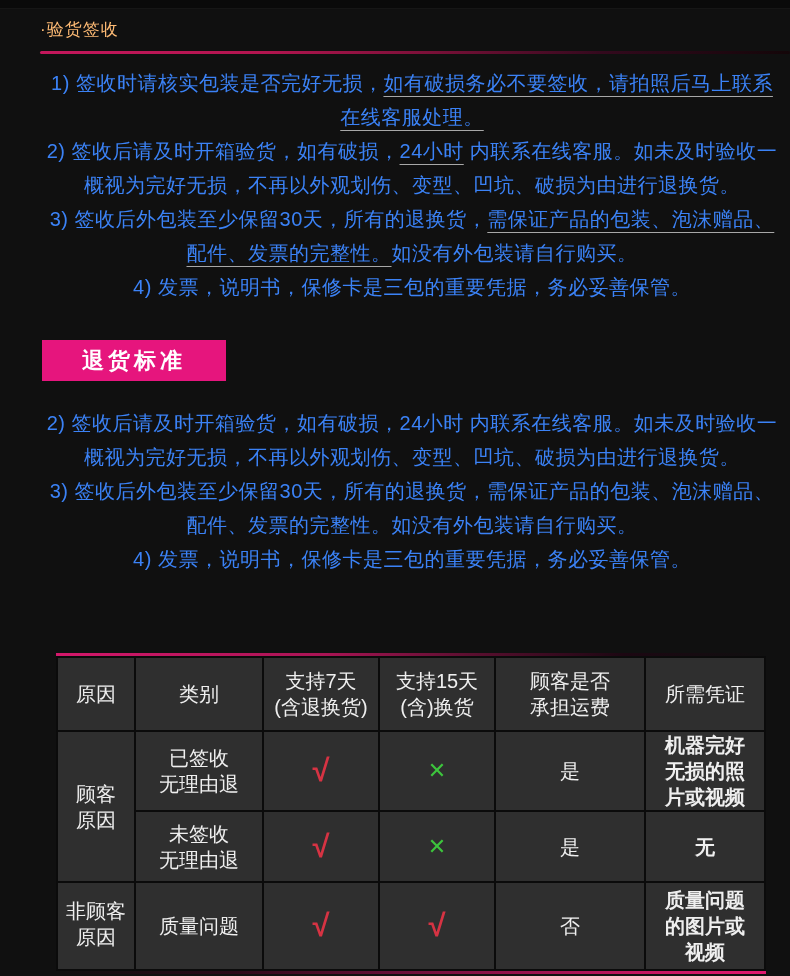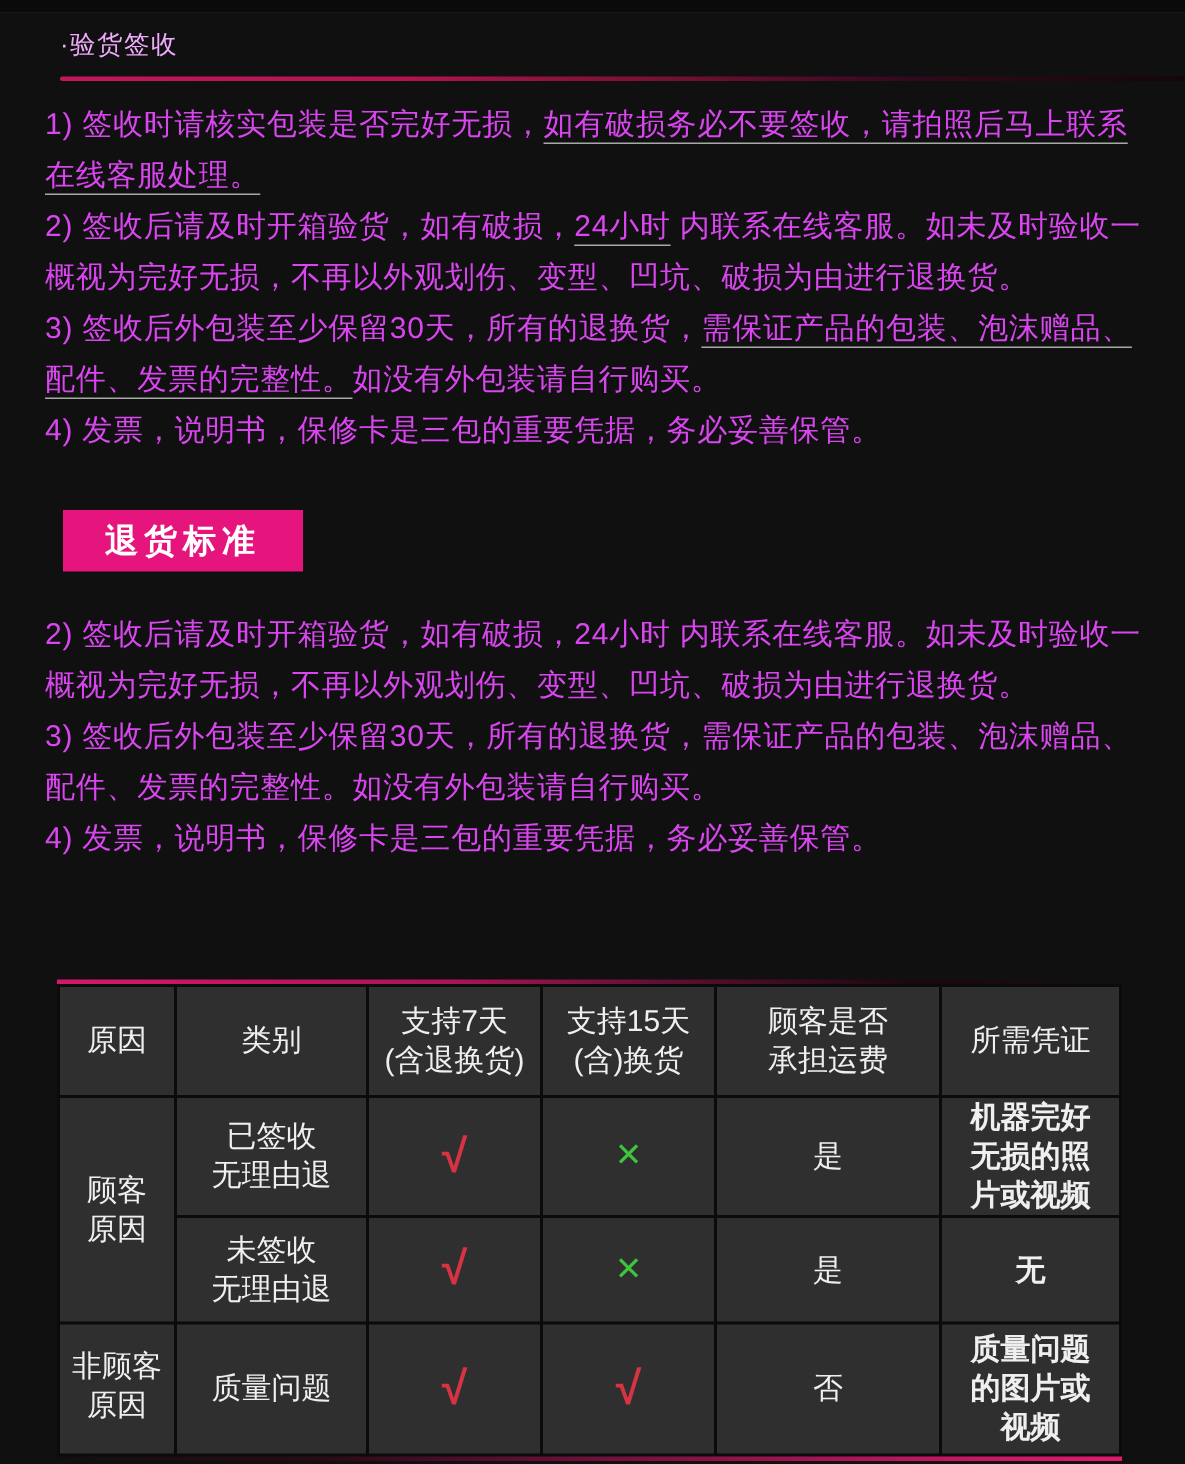--- a/index.html
+++ b/index.html
@@ -3,34 +3,34 @@
 <meta charset="utf-8">
 <style>
   html,body{margin:0;padding:0;}
   body{
     width:790px;height:976px;position:relative;overflow:hidden;
     background:#101010;
     font-family:"Liberation Sans","DejaVu Sans",sans-serif;
     -webkit-font-smoothing:antialiased;
   }
   .top-strip{position:absolute;left:0;top:0;width:790px;height:8px;background:#0a0a0a;border-bottom:1px solid #161616;}
-  .page-title{position:absolute;left:40px;top:18px;font-size:17px;color:#f0abfc;letter-spacing:1px;}
+  .page-title{position:absolute;left:40px;top:18px;font-size:17px;color:#fdba74;letter-spacing:1px;}
   .title-divider{position:absolute;left:40px;top:51px;width:750px;height:3px;border-radius:2px;
     background:linear-gradient(to right,#c4175c 0%,#b2154f 30%,#7a1038 52%,#33091d 75%,#140609 100%);}
-  .rules{position:absolute;left:30px;width:740px;font-size:20px;line-height:34px;color:#d946ef;letter-spacing:0.5px;}
+  .rules{position:absolute;left:42px;width:740px;font-size:20px;line-height:34px;color:#3b82f6;letter-spacing:0.5px;text-align:center;}
   .rules-1{top:66px;}
   .rules-2{top:406px;}
   .para{margin:0;white-space:pre-wrap;}
   .para .ul{text-decoration:underline;text-decoration-thickness:1px;text-underline-offset:6px;text-decoration-color:#a8a8a8;}
   .badge{
     position:absolute;left:42px;top:340px;height:41px;
-    display:inline-flex;align-items:center;padding:0 28px;
+    display:inline-flex;align-items:center;padding:0 40px;
     background:#e6157d;color:#ffffff;font-size:22px;font-weight:bold;letter-spacing:4px;
   }
-  .table-wrap{position:absolute;left:38px;top:653px;width:710px;}
+  .table-wrap{position:absolute;left:56px;top:653px;width:710px;}
   .accent{height:3px;width:100%;}
   .accent-top{background:linear-gradient(to right,#d4186b 0%,#a91454 38%,#5c0f30 58%,#1c0712 80%,rgba(16,6,10,0) 100%);}
   .accent-bottom{background:linear-gradient(to right,rgba(16,6,10,0) 0%,#2a0a18 25%,#7a1140 55%,#c2165f 82%,#e1196f 100%);}
   table.policy{border-collapse:separate;border-spacing:2px;background:#0b0b0b;width:710px;table-layout:fixed;}
   table.policy td{
     background:#2f2f2f;color:#efefef;text-align:center;vertical-align:middle;
     padding:0;font-size:20px;line-height:26px;white-space:pre-line;
   }
   tr.thead td{height:72px;}
   tr.row1 td{height:71px;}

